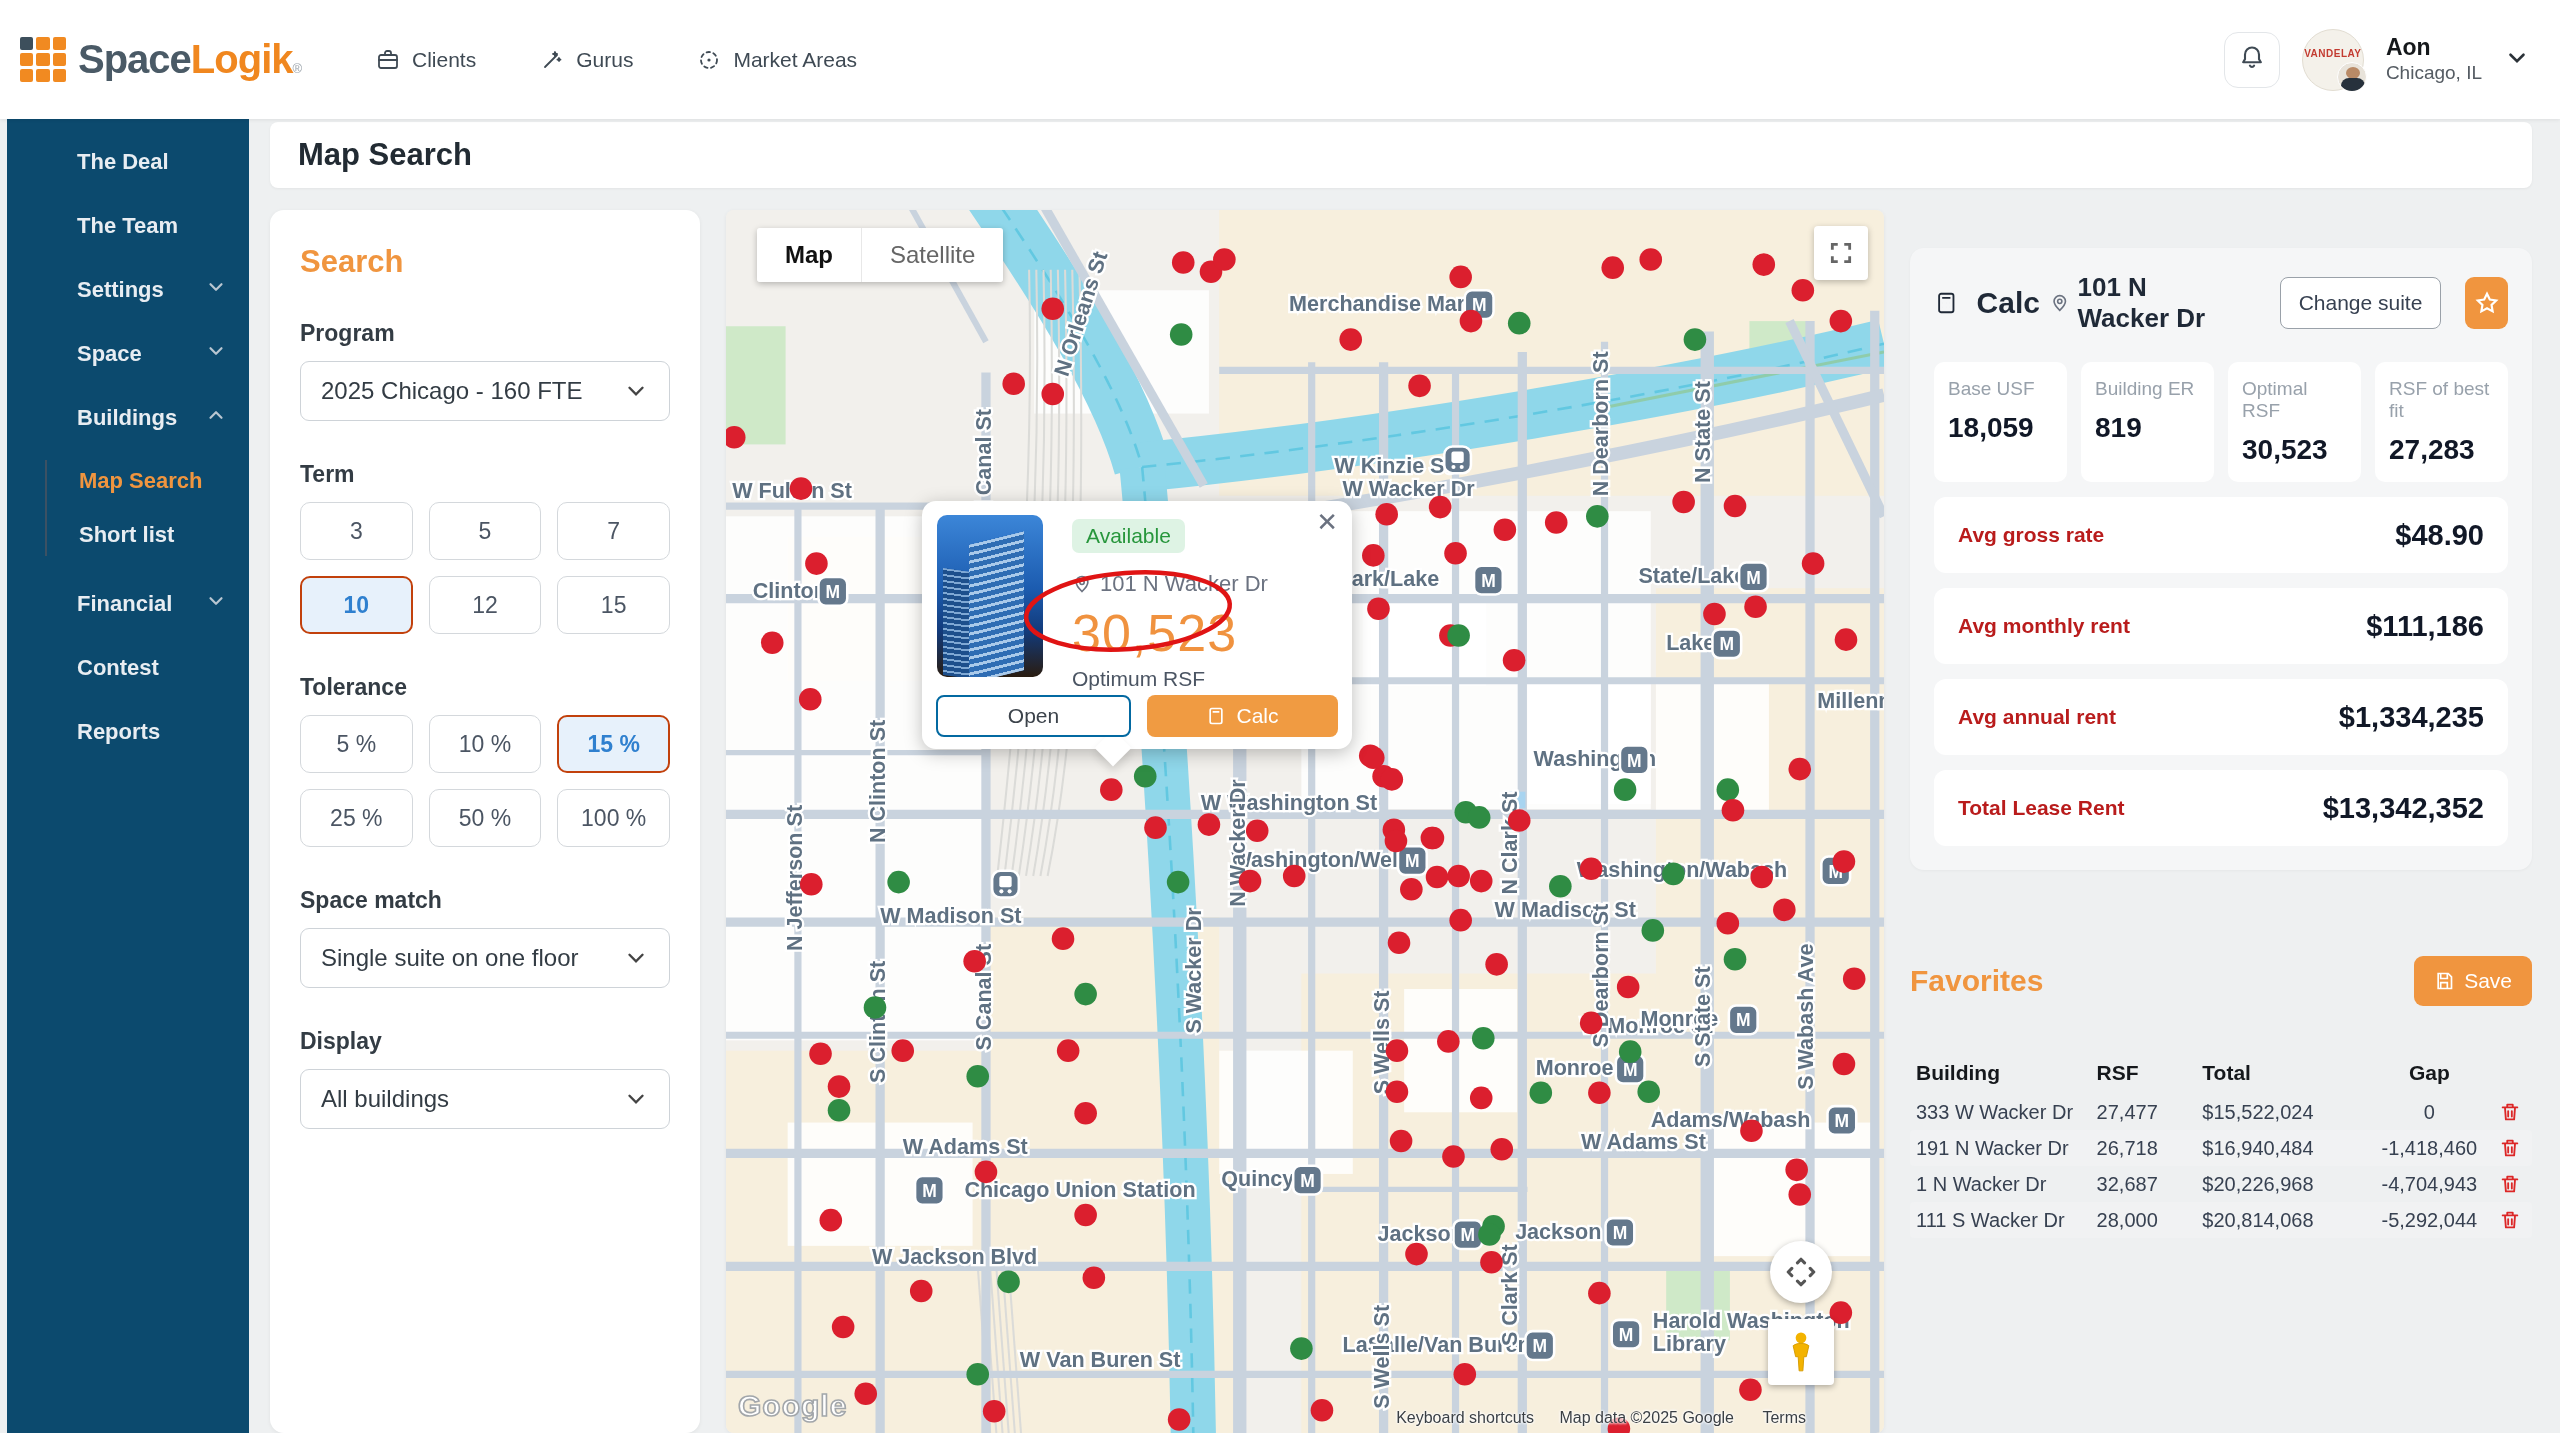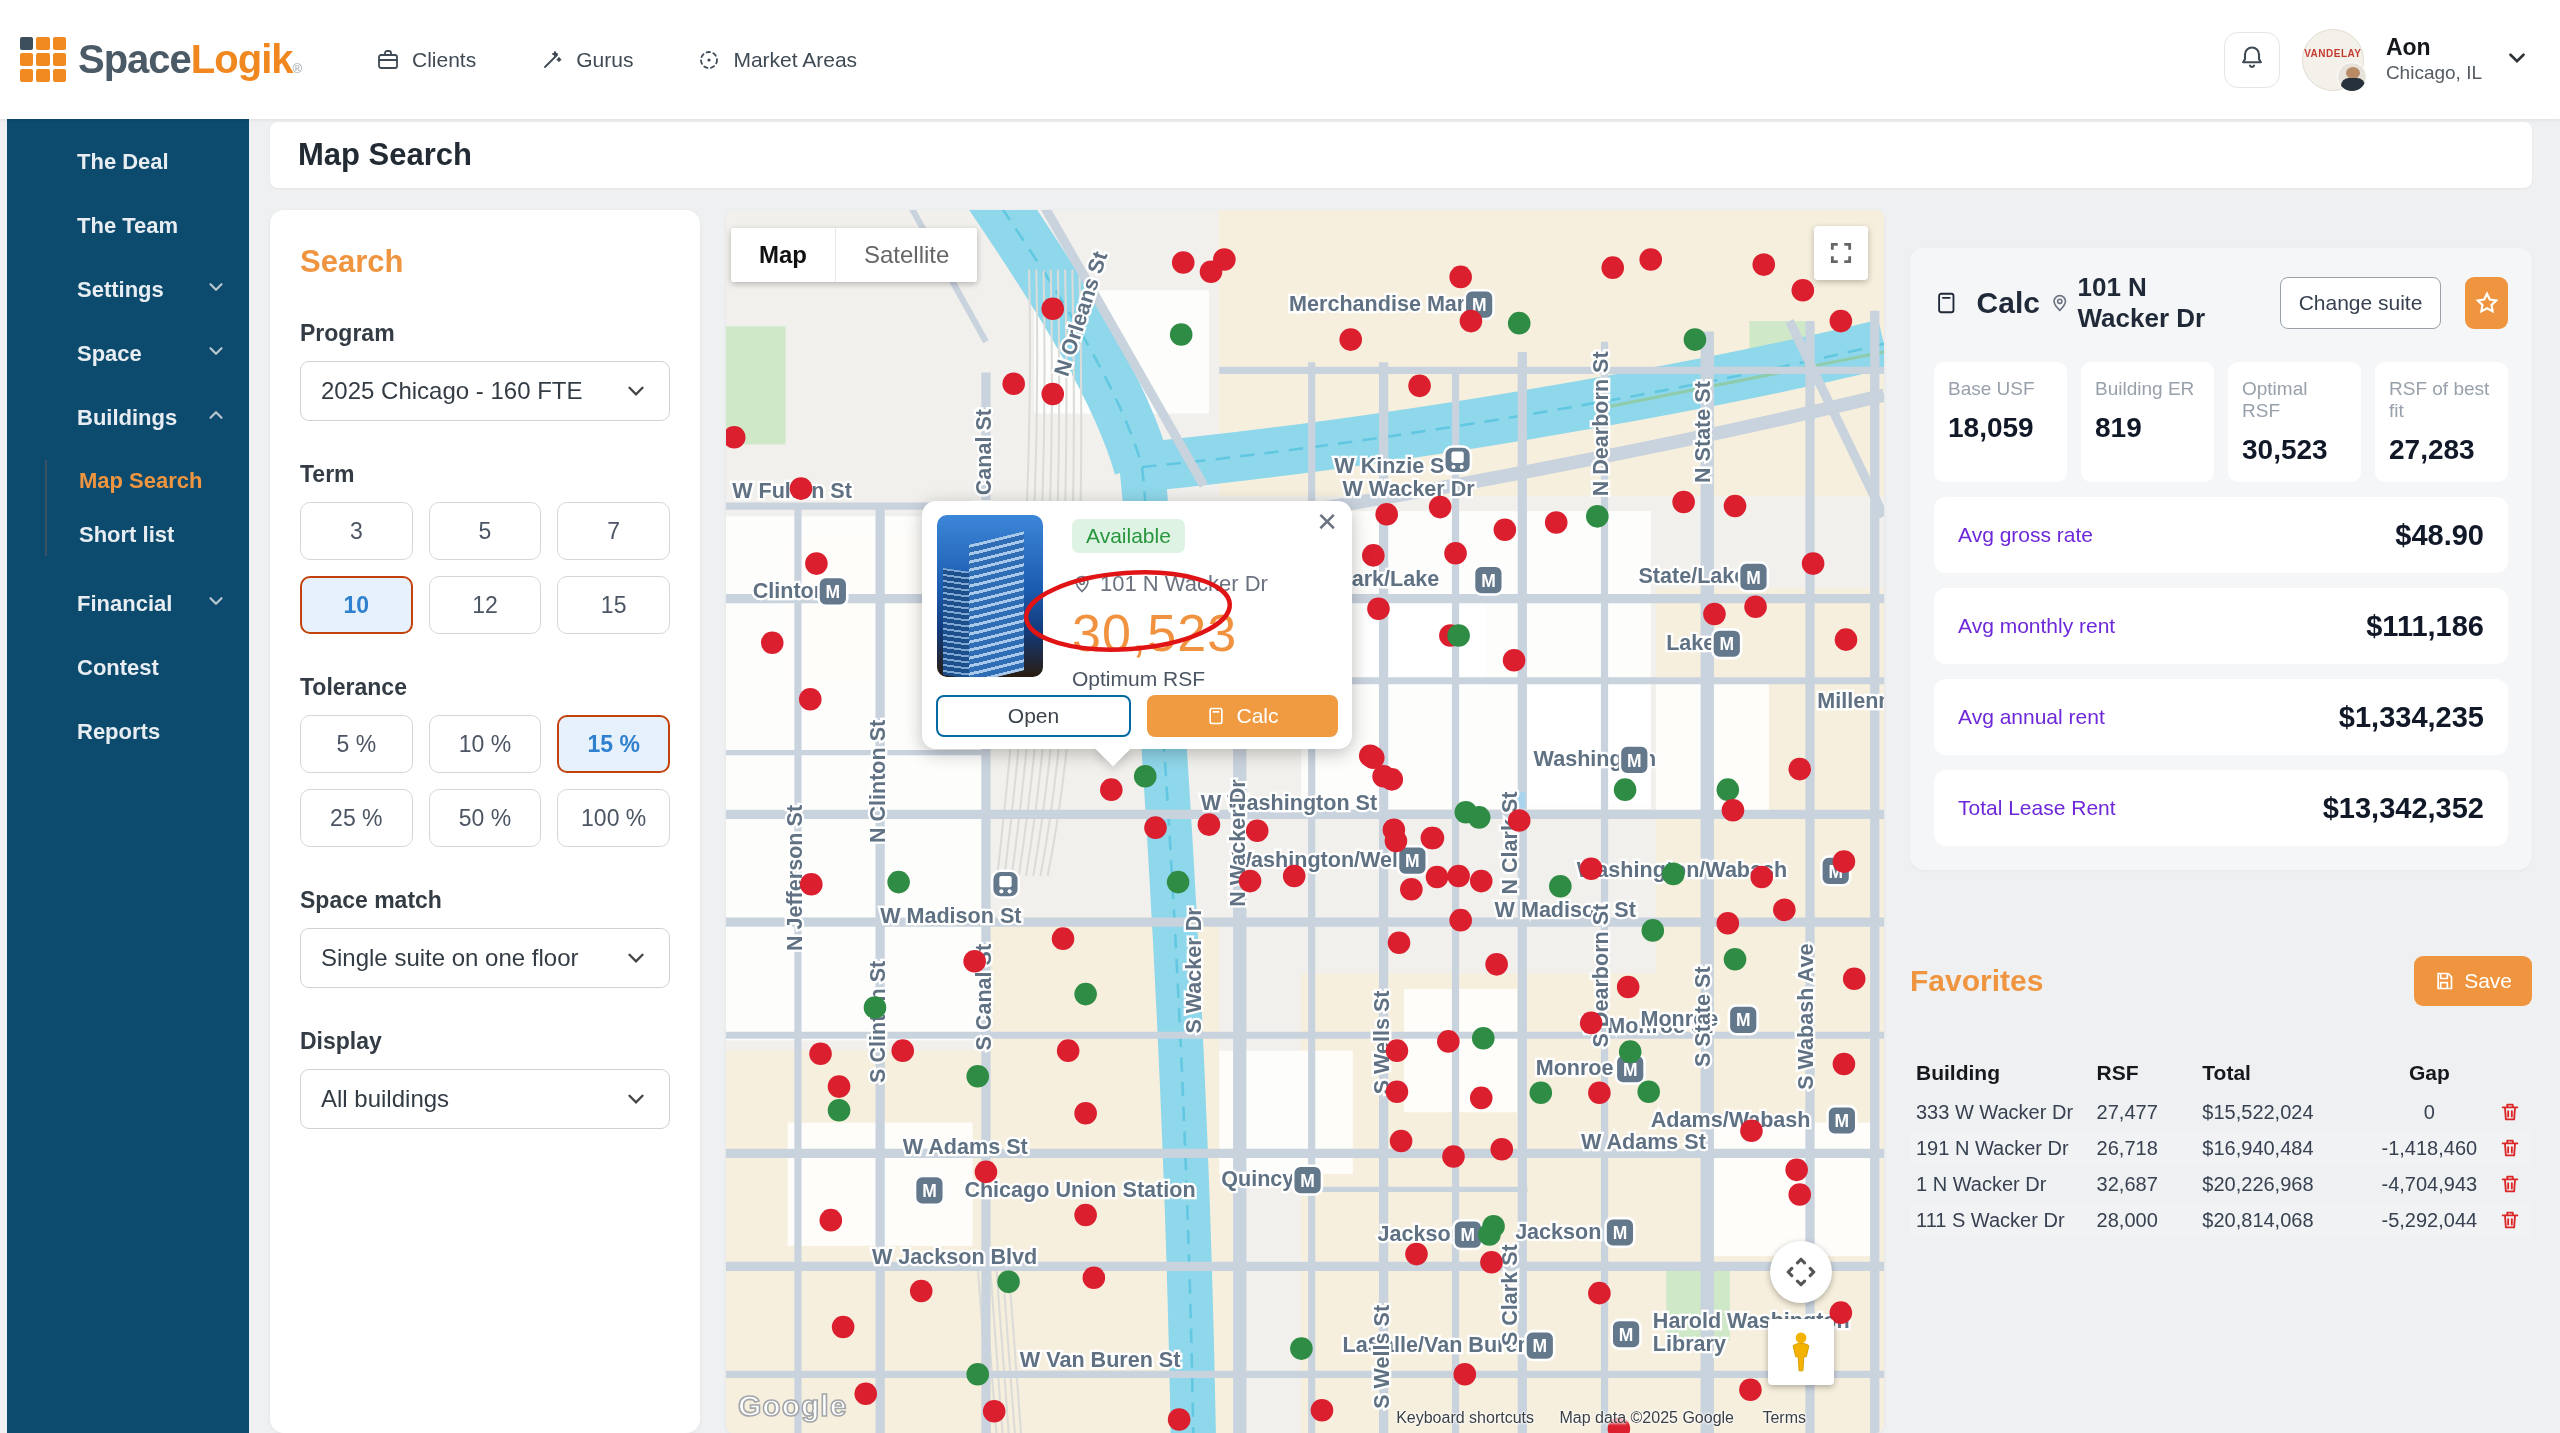--- a/index.html
+++ b/index.html
@@ -51,21 +51,21 @@
   .field-label { font-size:23px; font-weight:800; color:#333c44; margin:40px 0 14px; }
   .select { height:60px; border:1px solid #ced3d8; border-radius:9px; display:flex; align-items:center; padding:0 20px; font-size:24px; color:#333c44; cursor:pointer; }
   .select .sp { flex:1; }
   .btn-grid { display:grid; grid-template-columns:repeat(3,1fr); gap:16px; }
   .pill { height:58px; border:1px solid #d4d8dc; border-radius:10px; background:#fff; display:flex; align-items:center; justify-content:center; font-size:23px; color:#4b5563; cursor:pointer; }
   .pill.active { background:#e7f1fb; border:2px solid #c2410c; color:#2f80cf; font-weight:800; }
 
   
   .map-card { flex:1; position:relative; border-radius:8px; overflow:hidden; background:#f2f0ec; box-shadow:0 1px 4px rgba(0,0,0,.06); }
   .map-card svg.mapsvg { position:absolute; inset:0; width:100%; height:100%; }
-  .map-toggle { position:absolute; left:5px; top:18px; display:flex; box-shadow:0 2px 6px rgba(0,0,0,.25); border-radius:3px; overflow:hidden; z-index:5; }
+  .map-toggle { position:absolute; left:31px; top:18px; display:flex; box-shadow:0 2px 6px rgba(0,0,0,.25); border-radius:3px; overflow:hidden; z-index:5; }
   .map-toggle .tg { height:54px; padding:0 28px; background:#fff; display:flex; align-items:center; font-size:24px; cursor:pointer; }
   .map-toggle .tg.on { font-weight:700; color:#111; }
   .map-toggle .tg.off { color:#666; border-left:1px solid #e8e8e8; }
   .fs-btn { position:absolute; right:16px; top:16px; width:54px; height:54px; background:#fff; border-radius:4px; box-shadow:0 2px 6px rgba(0,0,0,.25); display:flex; align-items:center; justify-content:center; cursor:pointer; z-index:5; }
   .expand-btn { position:absolute; right:52px; bottom:130px; width:62px; height:62px; border-radius:50%; background:#fff; box-shadow:0 2px 6px rgba(0,0,0,.3); display:flex; align-items:center; justify-content:center; cursor:pointer; z-index:5; }
   .pegman { position:absolute; right:50px; bottom:48px; width:66px; height:66px; background:#fff; border-radius:4px; box-shadow:0 2px 6px rgba(0,0,0,.3); display:flex; align-items:center; justify-content:center; cursor:pointer; z-index:5; }
   .g-logo { position:absolute; left:12px; bottom:10px; font-size:30px; font-weight:700; letter-spacing:1px; color:#fff; -webkit-text-stroke:1.6px #a2a6aa; z-index:5; }
   .attr { position:absolute; bottom:6px; font-size:16px; color:#3a3f44; z-index:5; text-shadow:0 0 3px #fff,0 0 3px #fff,0 0 3px #fff; }
   .attr.kb { right:350px; cursor:pointer; } .attr.md { right:150px; } .attr.tm { right:78px; cursor:pointer; }
 
@@ -92,21 +92,21 @@
   .calc-head { display:flex; align-items:center; gap:10px; }
   .calc-title { font-size:30px; font-weight:700; color:#1f2937; margin-left:8px; }
   .calc-addr { display:flex; align-items:center; gap:8px; margin-left:auto; font-size:26px; font-weight:700; color:#1f2937; }
   .change-btn { margin-left:26px; height:52px; padding:0 18px; background:#fff; border:1px solid #9aa1a9; border-radius:8px; font-size:21px; color:#374151; display:flex; align-items:center; cursor:pointer; white-space:nowrap; }
   .star-btn { margin-left:14px; width:52px; height:52px; background:#f0953f; border-radius:9px; display:flex; align-items:center; justify-content:center; cursor:pointer; }
   .stats-row { display:grid; grid-template-columns:repeat(4,1fr); gap:14px; margin-top:28px; }
   .stat-card { background:#fff; border-radius:10px; padding:16px 14px; }
   .stat-label { font-size:19px; color:#98a1ab; }
   .stat-value { font-size:28px; font-weight:700; color:#111827; margin-top:12px; }
   .metric-row { background:#fff; border-radius:12px; height:76px; margin-top:15px; display:flex; align-items:center; justify-content:space-between; padding:0 24px; }
-  .metric-label { font-size:21px; font-weight:400; color:#6d28d9; }
+  .metric-label { font-size:21px; font-weight:700; color:#b91c1c; }
   .metric-value { font-size:29px; font-weight:800; color:#111827; }
 
   .fav-head { margin-top:86px; display:flex; align-items:center; }
   .fav-title { font-size:30px; font-weight:800; color:#f0953f; }
   .save-btn { margin-left:auto; height:50px; padding:0 20px; background:#f0953f; border-radius:9px; color:#fff; font-size:21px; display:flex; align-items:center; gap:10px; cursor:pointer; }
   .fav-table { margin-top:46px; width:100%; }
   .fav-tr { display:flex; align-items:center; height:36px; font-size:20px; color:#374151; }
   .fav-tr.head { font-weight:800; color:#15181c; font-size:21px; height:42px; }
   .fav-tr.stripe { background:#f1f2f3; border-radius:4px; }
   .fc-b { width:30%; padding-left:6px; } .fc-r { width:17%; } .fc-t { width:27%; } .fc-g { width:19%; text-align:center; } .fc-x { width:7%; display:flex; justify-content:center; }

